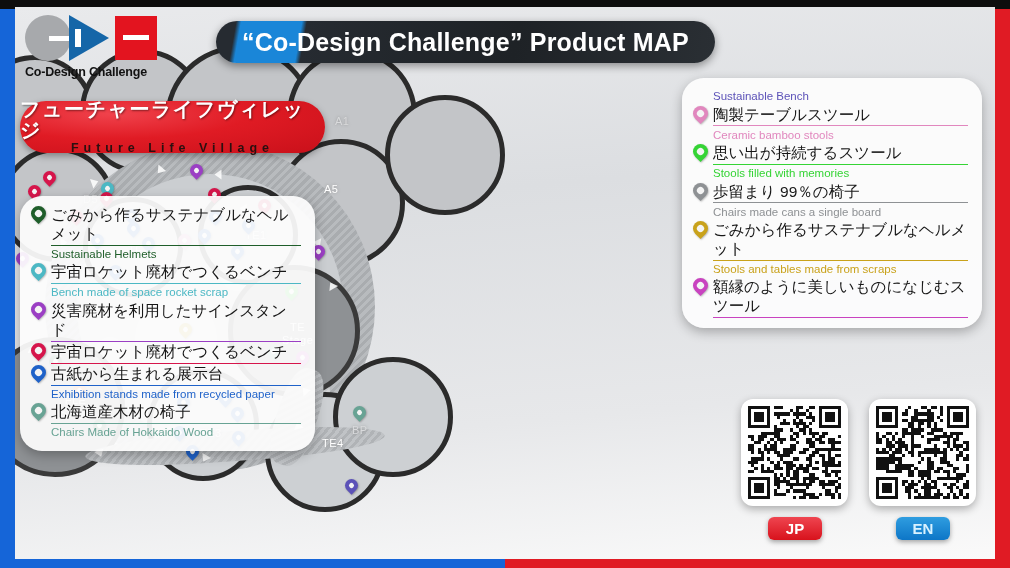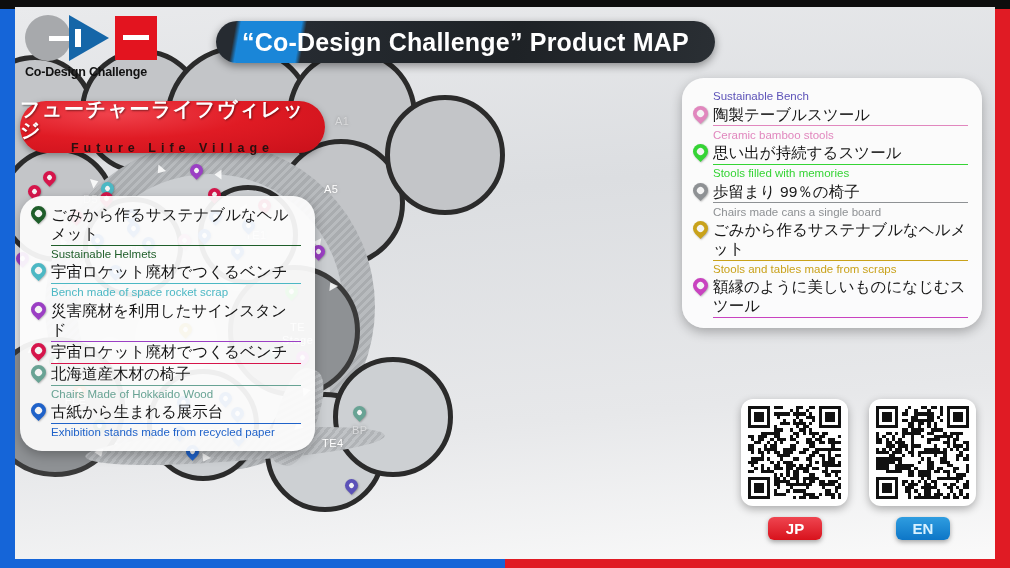--- a/index.html
+++ b/index.html
@@ -369,35 +369,35 @@
       <div class="li">
         <div class="li-top">
           <span class="pin" style="color: rgb(214, 21, 75);">
             <i></i>
           </span>
           <div class="li-jp" style="border-bottom-color: rgb(214, 21, 75);">宇宙ロケット廃材でつくるベンチ</div>
         </div>
       </div>
       <div class="li">
         <div class="li-top">
+          <span class="pin" style="color: rgb(31, 98, 201);">
+            <i></i>
+          </span>
+          <div class="li-jp" style="border-bottom-color: rgb(31, 98, 201);">古紙から生まれる展示台</div>
+        </div>
+        <div class="li-en" style="color: rgb(31, 98, 201);">Exhibition stands made from recycled paper</div>
+      </div>
+      <div class="li">
+        <div class="li-top">
           <span class="pin" style="color: rgb(104, 163, 148);">
             <i></i>
           </span>
           <div class="li-jp" style="border-bottom-color: rgb(104, 163, 148);">北海道産木材の椅子</div>
         </div>
         <div class="li-en" style="color: rgb(104, 163, 148);">Chairs Made of Hokkaido Wood</div>
-      </div>
-      <div class="li">
-        <div class="li-top">
-          <span class="pin" style="color: rgb(31, 98, 201);">
-            <i></i>
-          </span>
-          <div class="li-jp" style="border-bottom-color: rgb(31, 98, 201);">古紙から生まれる展示台</div>
-        </div>
-        <div class="li-en" style="color: rgb(31, 98, 201);">Exhibition stands made from recycled paper</div>
       </div>
     </div>
 
   <div class="legend" id="legend-right">
       <div class="li">
         <div class="li-en" style="color: rgb(92, 82, 184);">Sustainable Bench</div>
       </div>
       <div class="li">
         <div class="li-top">
           <span class="pin" style="color: rgb(225, 135, 190);">

